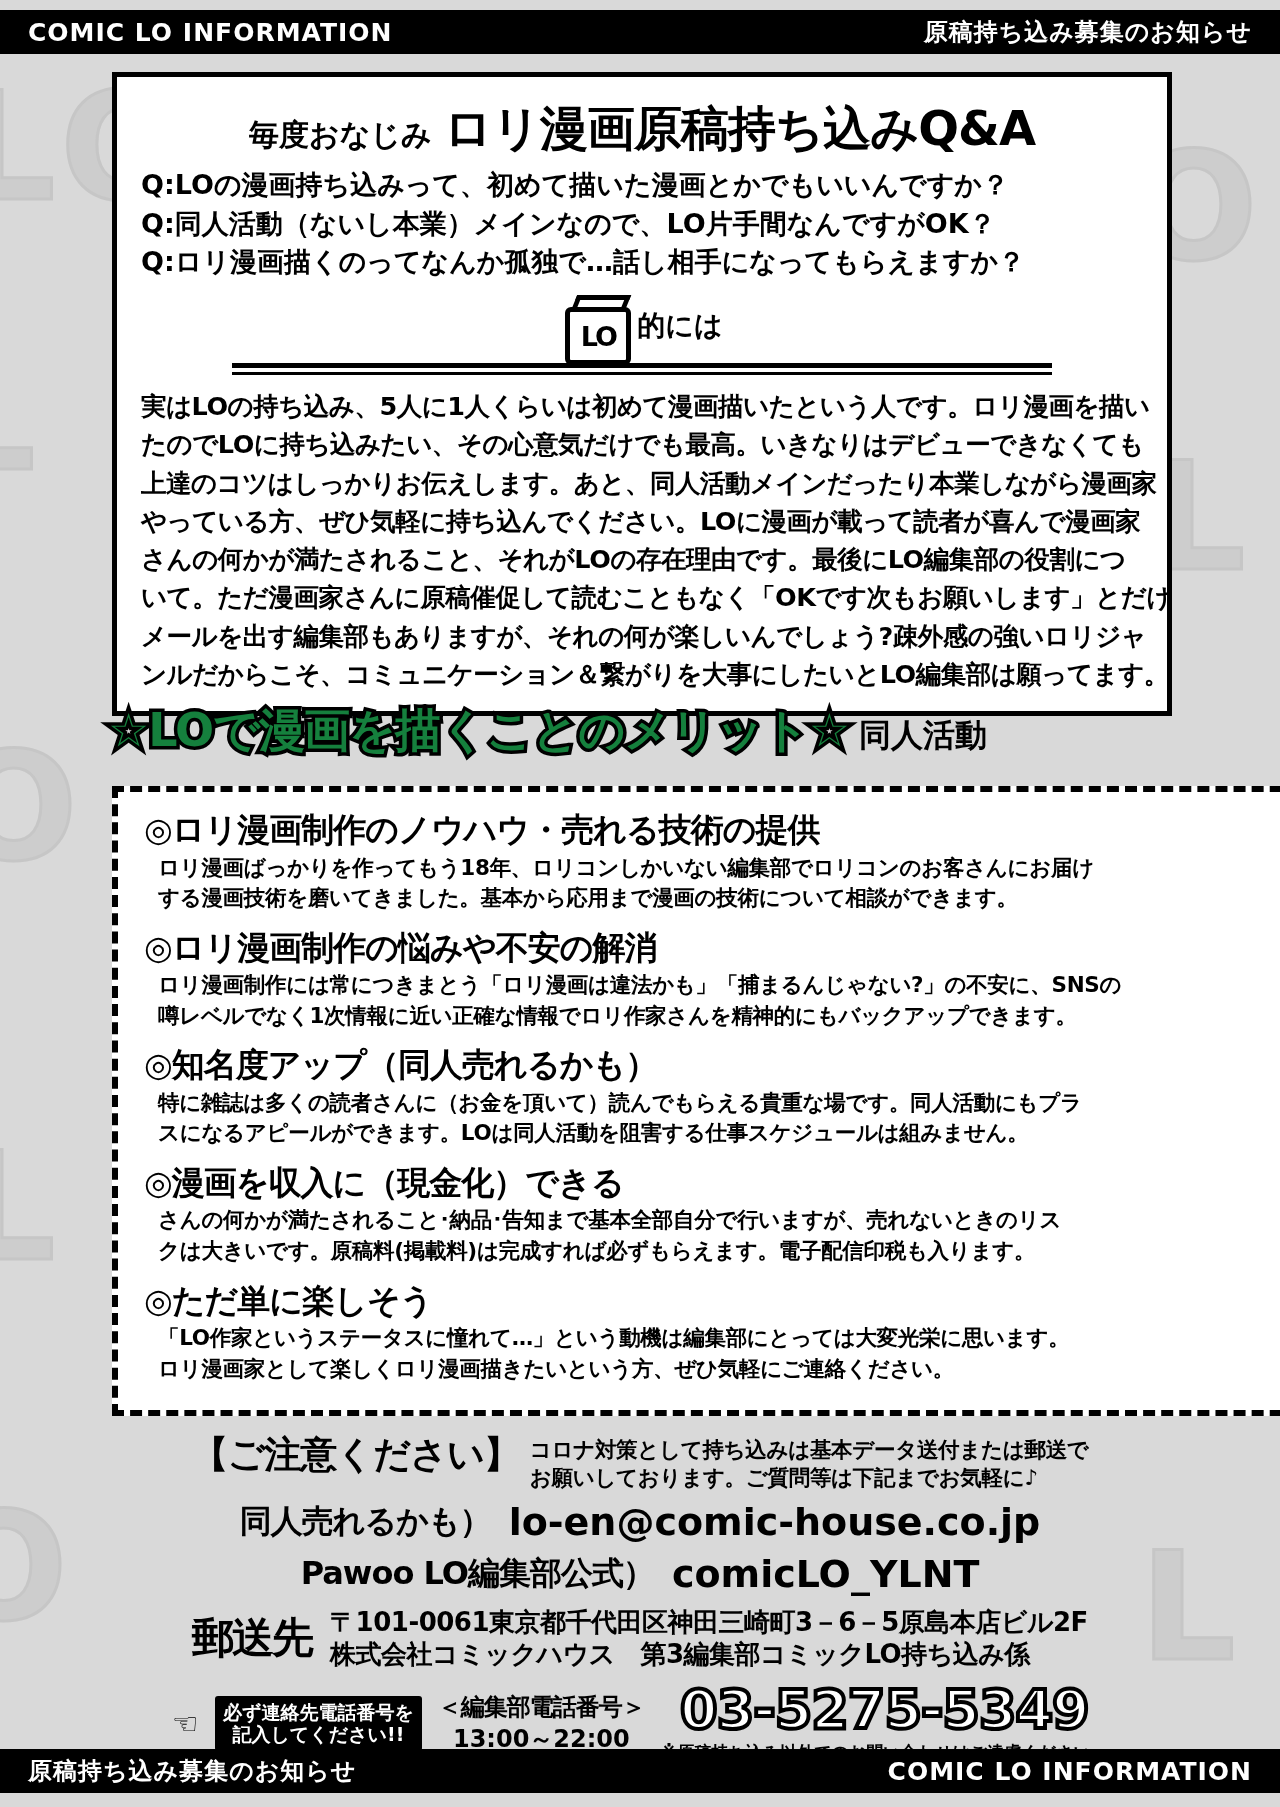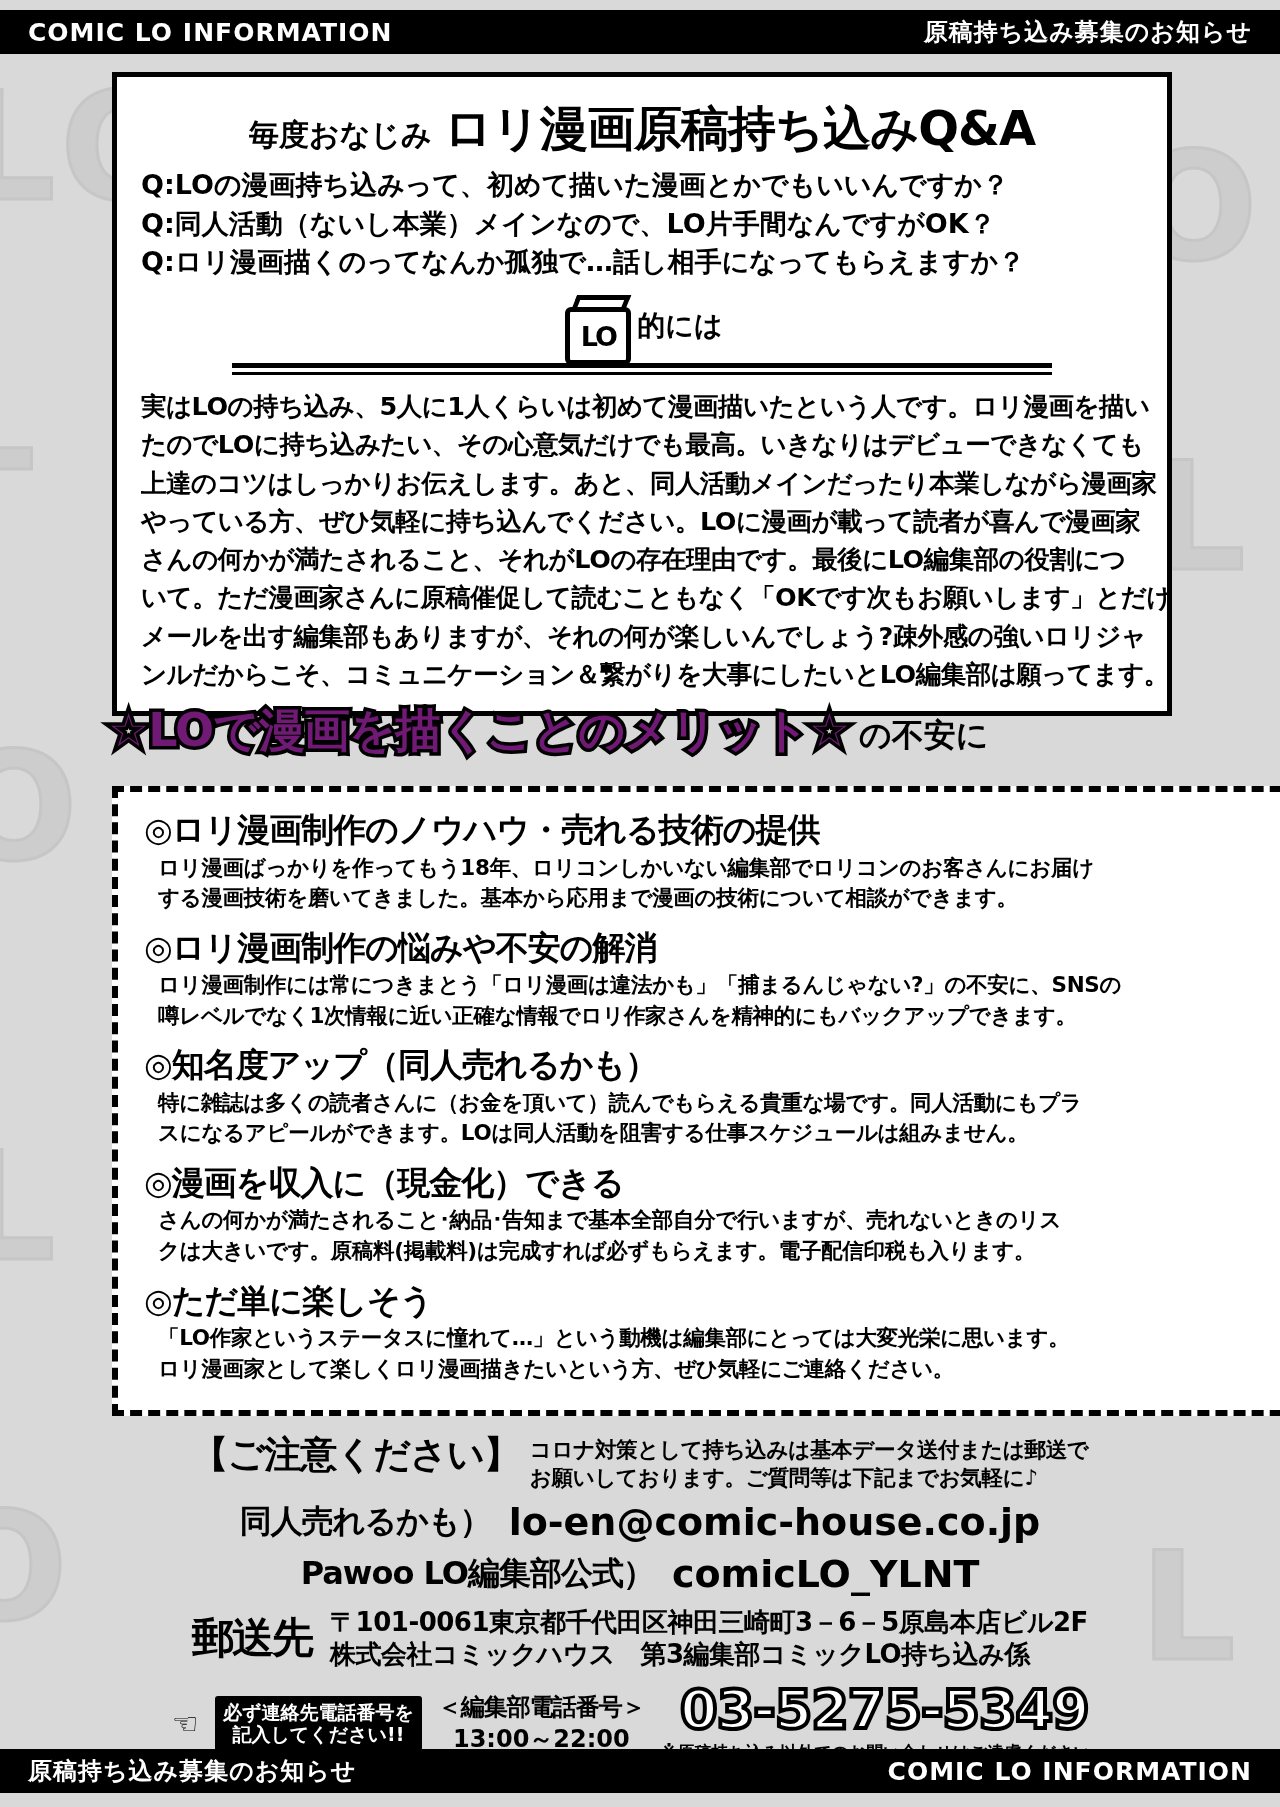--- a/index.html
+++ b/index.html
@@ -108,21 +108,21 @@
   }
   .body-copy p{margin:0;white-space:nowrap;}
 
   
   .merit-head{
     position:absolute;left:108px;top:700px;width:1070px;
     display:flex;align-items:flex-end;gap:10px;
   }
   .merit-head .star-title{
     font-size:46px;font-weight:bold;
-    color:#701a75;
+    color:#15803d;
     -webkit-text-stroke:7px #000;
     paint-order:stroke fill;
     letter-spacing:-1px;
   }
   .merit-head .suffix{
     font-size:32px;font-weight:bold;padding-bottom:4px;
   }
 
   
   .merit-box{
@@ -243,21 +243,21 @@
       <p>やっている方、ぜひ気軽に持ち込んでください。LOに漫画が載って読者が喜んで漫画家</p>
       <p>さんの何かが満たされること、それがLOの存在理由です。最後にLO編集部の役割につ</p>
       <p>いて。ただ漫画家さんに原稿催促して読むこともなく「OKです次もお願いします」とだけ</p>
       <p>メールを出す編集部もありますが、それの何が楽しいんでしょう?疎外感の強いロリジャ</p>
       <p>ンルだからこそ、コミュニケーション＆繋がりを大事にしたいとLO編集部は願ってます。</p>
     </div>
   </div>
 
   <div class="merit-head">
     <span class="star-title">☆LOで漫画を描くことのメリット☆</span>
-    <span class="suffix">の不安に</span>
+    <span class="suffix">同人活動</span>
   </div>
 
   <div class="merit-box">
     <div class="merit-item">
       <div class="merit-title">◎ロリ漫画制作のノウハウ・売れる技術の提供</div>
       <div class="merit-desc">
         <p>ロリ漫画ばっかりを作ってもう18年、ロリコンしかいない編集部でロリコンのお客さんにお届け</p>
         <p>する漫画技術を磨いてきました。基本から応用まで漫画の技術について相談ができます。</p>
       </div>
     </div>

